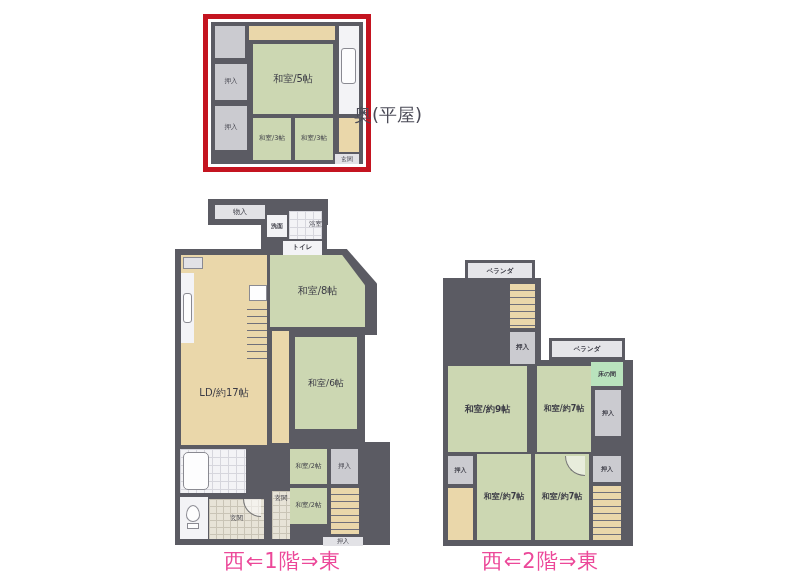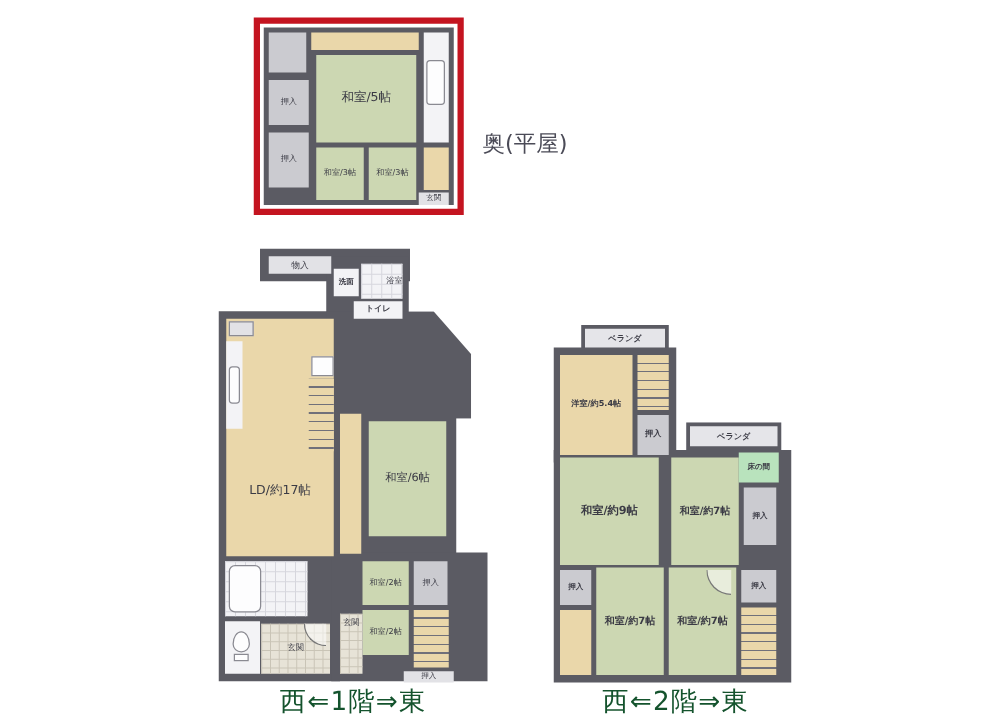--- a/index.html
+++ b/index.html
@@ -24,21 +24,21 @@
            background-image:linear-gradient(#c9c4b6 1px,transparent 1px),
                             linear-gradient(90deg,#c9c4b6 1px,transparent 1px);
            background-size:7px 7px; }
   .stairs { position:absolute;
             background:repeating-linear-gradient(to bottom,#ead7aa 0 6px,#70707a 6px 7px); }
   .veranda { position:absolute; background:#e5e5e9; border:3px solid #5b5b63;
              display:flex; align-items:center; justify-content:center; }
   .fixture { position:absolute; background:#fdfdfe; border:1px solid #8a8a92; }
   .arc { position:absolute; border-left:1px solid #777; border-bottom:1px solid #777;
          border-radius:0 0 0 100%; background:rgba(255,255,255,.55); }
-  .caption { position:absolute; text-align:center; font-size:21px; color:#14532d;
+  .caption { position:absolute; text-align:center; font-size:21px; color:#ec4899;
              letter-spacing:1px; white-space:nowrap; }
   .f10 { font-size:10px; } .f9 { font-size:9px; } .f8 { font-size:8px; }
   .f7 { font-size:7px; }  .f65 { font-size:6.5px; } .f6 { font-size:6px; }
 </style>
 </head>
 <body>
 
 <div class="abs" style="left:203px;top:14px;width:168px;height:158px;border:5px solid #c41420;background:#fff;">
   <div class="wall" style="left:3px;top:3px;width:152px;height:142px;">
     <div class="room gray" style="left:4px;top:4px;width:30px;height:32px;"></div>
@@ -48,35 +48,36 @@
     <div class="room gray f65" style="left:4px;top:84px;width:32px;height:44px;">押入</div>
     <div class="room green f65" style="left:42px;top:96px;width:38px;height:42px;">和室/3帖</div>
     <div class="room green f65" style="left:84px;top:96px;width:38px;height:42px;">和室/3帖</div>
     <div class="room white" style="left:128px;top:4px;width:20px;height:88px;">
       <div class="fixture" style="left:2px;top:22px;width:15px;height:36px;border-radius:3px;"></div>
     </div>
     <div class="room tan" style="left:128px;top:96px;width:20px;height:34px;"></div>
     <div class="room lgray f6" style="left:124px;top:132px;width:24px;height:10px;">玄関</div>
   </div>
 </div>
-<div class="abs" style="left:354px;top:103px;font-size:18px;color:#4b4b57;white-space:nowrap;margin-left:32px;">奥(平屋)</div>
+<div class="abs" style="left:354px;top:103px;font-size:18px;color:#4b4b57;white-space:nowrap;">奥(平屋)</div>
 
 <div class="abs" style="left:175px;top:197px;width:215px;height:351px;">
   <div class="wall" style="left:33px;top:2px;width:120px;height:26px;"></div>
   <div class="wall" style="left:86px;top:8px;width:66px;height:54px;"></div>
   <div class="wall" style="left:0px;top:52px;width:97px;height:296px;"></div>
   <div class="wall" style="left:86px;top:52px;width:116px;height:86px;clip-path:polygon(0 0,74% 0,100% 40%,100% 100%,0 100%);"></div>
   <div class="wall" style="left:90px;top:130px;width:100px;height:132px;"></div>
   <div class="wall" style="left:90px;top:245px;width:125px;height:103px;"></div>
 
   <div class="room lgray f7" style="left:40px;top:8px;width:50px;height:14px;">物入</div>
   <div class="room white f6" style="left:92px;top:18px;width:20px;height:22px;">洗面</div>
   <div class="room tile f65" style="left:114px;top:14px;width:33px;height:28px;">浴室</div>
   <div class="room white f65" style="left:108px;top:44px;width:39px;height:14px;">トイレ</div>
 
+  <div class="room green f10" style="left:95px;top:58px;width:95px;height:72px;clip-path:polygon(0 0,76% 0,100% 42%,100% 100%,0 100%);">和室/8帖</div>
 
   <div class="room tan" style="left:6px;top:58px;width:86px;height:190px;align-items:flex-start;">
     <span class="f10" style="margin-top:132px;">LD/約17帖</span>
   </div>
   <div class="fixture" style="left:8px;top:60px;width:20px;height:12px;background:#e2e2e6;"></div>
   <div class="room white" style="left:6px;top:76px;width:13px;height:70px;">
     <div class="fixture" style="left:2px;top:20px;width:9px;height:30px;border-radius:3px;"></div>
   </div>
   <div class="fixture" style="left:74px;top:88px;width:18px;height:16px;"></div>
   <div class="stairs" style="left:72px;top:106px;width:20px;height:58px;"></div>
@@ -102,21 +103,20 @@
   <div class="arc" style="left:68px;top:302px;width:18px;height:18px;"></div>
 </div>
 <div class="caption" style="left:175px;top:547px;width:215px;">西⇐1階⇒東</div>
 
 <div class="abs" style="left:443px;top:258px;width:195px;height:290px;font-weight:bold;">
   <div class="veranda f65" style="left:22px;top:2px;width:70px;height:22px;">ベランダ</div>
   <div class="wall" style="left:0px;top:20px;width:98px;height:92px;"></div>
   <div class="veranda f65" style="left:106px;top:80px;width:76px;height:22px;">ベランダ</div>
   <div class="wall" style="left:0px;top:102px;width:190px;height:186px;"></div>
 
-  <div class="room tan f65" style="left:5px;top:26px;width:58px;height:80px;">洋室/約5.4帖</div>
   <div class="stairs" style="left:67px;top:26px;width:25px;height:44px;"></div>
   <div class="room gray f65" style="left:67px;top:74px;width:25px;height:32px;">押入</div>
 
   <div class="room green f9" style="left:5px;top:108px;width:79px;height:86px;">和室/約9帖</div>
   <div class="room green f8" style="left:94px;top:108px;width:54px;height:86px;">和室/約7帖</div>
   <div class="room mint f6" style="left:148px;top:104px;width:32px;height:24px;">床の間</div>
   <div class="room gray f6" style="left:152px;top:132px;width:26px;height:46px;">押入</div>
 
   <div class="room gray f6" style="left:5px;top:198px;width:25px;height:28px;">押入</div>
   <div class="room green f8" style="left:34px;top:196px;width:54px;height:86px;">和室/約7帖</div>

